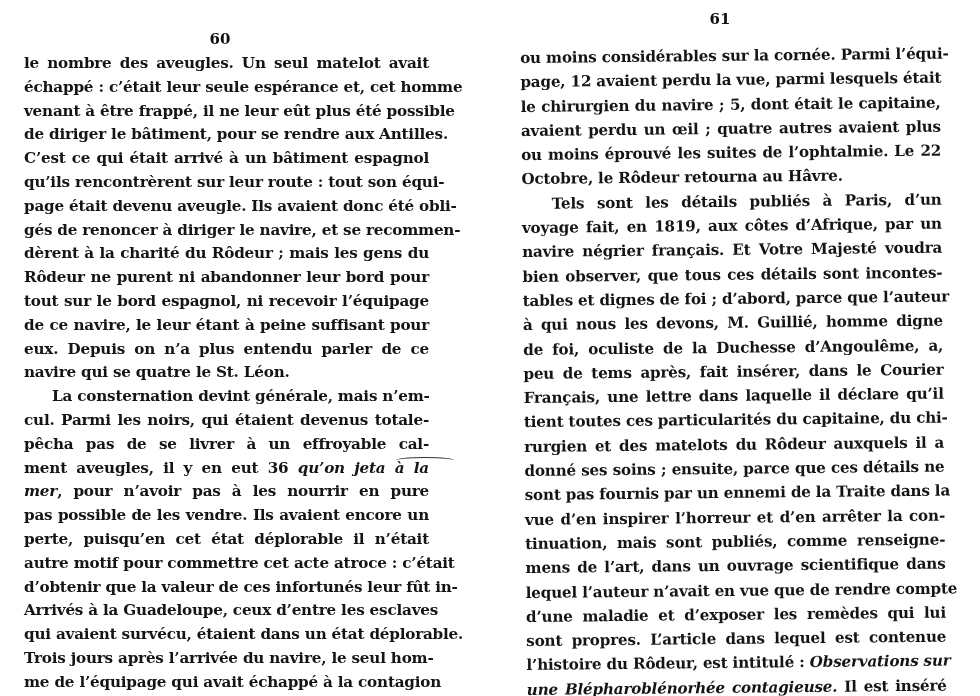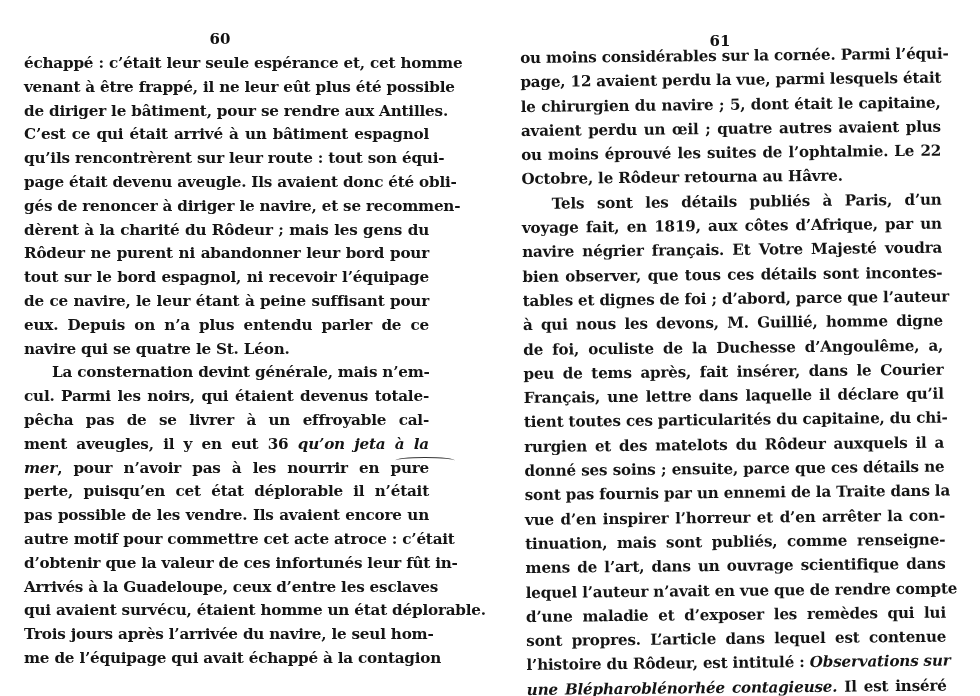--- a/index.html
+++ b/index.html
@@ -5,21 +5,21 @@
   html, body { margin: 0; padding: 0; background: #ffffff; }
   body { width: 980px; height: 696px; position: relative; overflow: hidden; }
   .page { position: absolute; top: 0; height: 696px; }
   .page.left { left: 0; width: 500px; }
   .page.right { left: 500px; width: 480px; }
   .folio {
     position: absolute; top: 30px; width: 100%; text-align: center;
     font-family: "DejaVu Serif", serif; font-weight: bold; font-size: 15px; color: #111;
   }
   .page.left .folio { left: -30px; }
-  .page.right .folio { left: -20px; top: 32px; }
+  .page.right .folio { left: -20px; top: 10px; }
   .text {
     position: absolute;
     font-family: "DejaVu Serif", serif;
     font-weight: bold;
     font-size: 15.2px;
     color: #151515;
     letter-spacing: -0.2px;
   }
   .page.left .text { left: 24px; top: 52px; width: 405px; }
   .page.right .text { left: 20px; top: 46px; width: 420px; transform: rotate(-0.6deg); transform-origin: left top; }
@@ -36,44 +36,45 @@
     position: absolute; left: 395px; top: 457px; width: 60px; height: 6px;
     border-top: 1px solid #333; border-radius: 50%;
   }
 </style>
 </head>
 <body>
 
 <div class="page left">
   <div class="folio">60</div>
   <div class="text">
+    <span class="line">le nombre des aveugles. Un seul matelot avait</span>
     <span class="line">échappé : c’était leur seule espérance et, cet homme</span>
     <span class="line">venant à être frappé, il ne leur eût plus été possible</span>
     <span class="line">de diriger le bâtiment, pour se rendre aux Antilles.</span>
     <span class="line">C’est ce qui était arrivé à un bâtiment espagnol</span>
     <span class="line">qu’ils rencontrèrent sur leur route : tout son équi-</span>
     <span class="line">page était devenu aveugle. Ils avaient donc été obli-</span>
     <span class="line">gés de renoncer à diriger le navire, et se recommen-</span>
     <span class="line">dèrent à la charité du Rôdeur ; mais les gens du</span>
     <span class="line">Rôdeur ne purent ni abandonner leur bord pour</span>
     <span class="line">tout sur le bord espagnol, ni recevoir l’équipage</span>
     <span class="line">de ce navire, le leur étant à peine suffisant pour</span>
     <span class="line">eux. Depuis on n’a plus entendu parler de ce</span>
     <span class="line last">navire qui se quatre le St. Léon.</span>
     <span class="line indent">La consternation devint générale, mais n’em-</span>
     <span class="line">cul. Parmi les noirs, qui étaient devenus totale-</span>
     <span class="line">pêcha pas de se livrer à un effroyable cal-</span>
     <span class="line"><span>ment aveugles, il y en eut 36</span> <em>qu’on jeta à la</em></span>
     <span class="line"><em>mer</em><span>, pour n’avoir pas à les nourrir en pure</span></span>
+    <span class="line">pas possible de les vendre. Ils avaient encore un</span>
     <span class="line">perte, puisqu’en cet état déplorable il n’était</span>
-    <span class="line">pas possible de les vendre. Ils avaient encore un</span>
     <span class="line">autre motif pour commettre cet acte atroce : c’était</span>
     <span class="line">d’obtenir que la valeur de ces infortunés leur fût in-</span>
     <span class="line">Arrivés à la Guadeloupe, ceux d’entre les esclaves</span>
-    <span class="line">qui avaient survécu, étaient homme un état déplorable.</span>
+    <span class="line">qui avaient survécu, étaient dans un état déplorable.</span>
     <span class="line">Trois jours après l’arrivée du navire, le seul hom-</span>
     <span class="line">me de l’équipage qui avait échappé à la contagion</span>
 
   </div>
   <div class="stroke"></div>
 </div>
 
 <div class="page right">
   <div class="folio">61</div>
   <div class="text">

